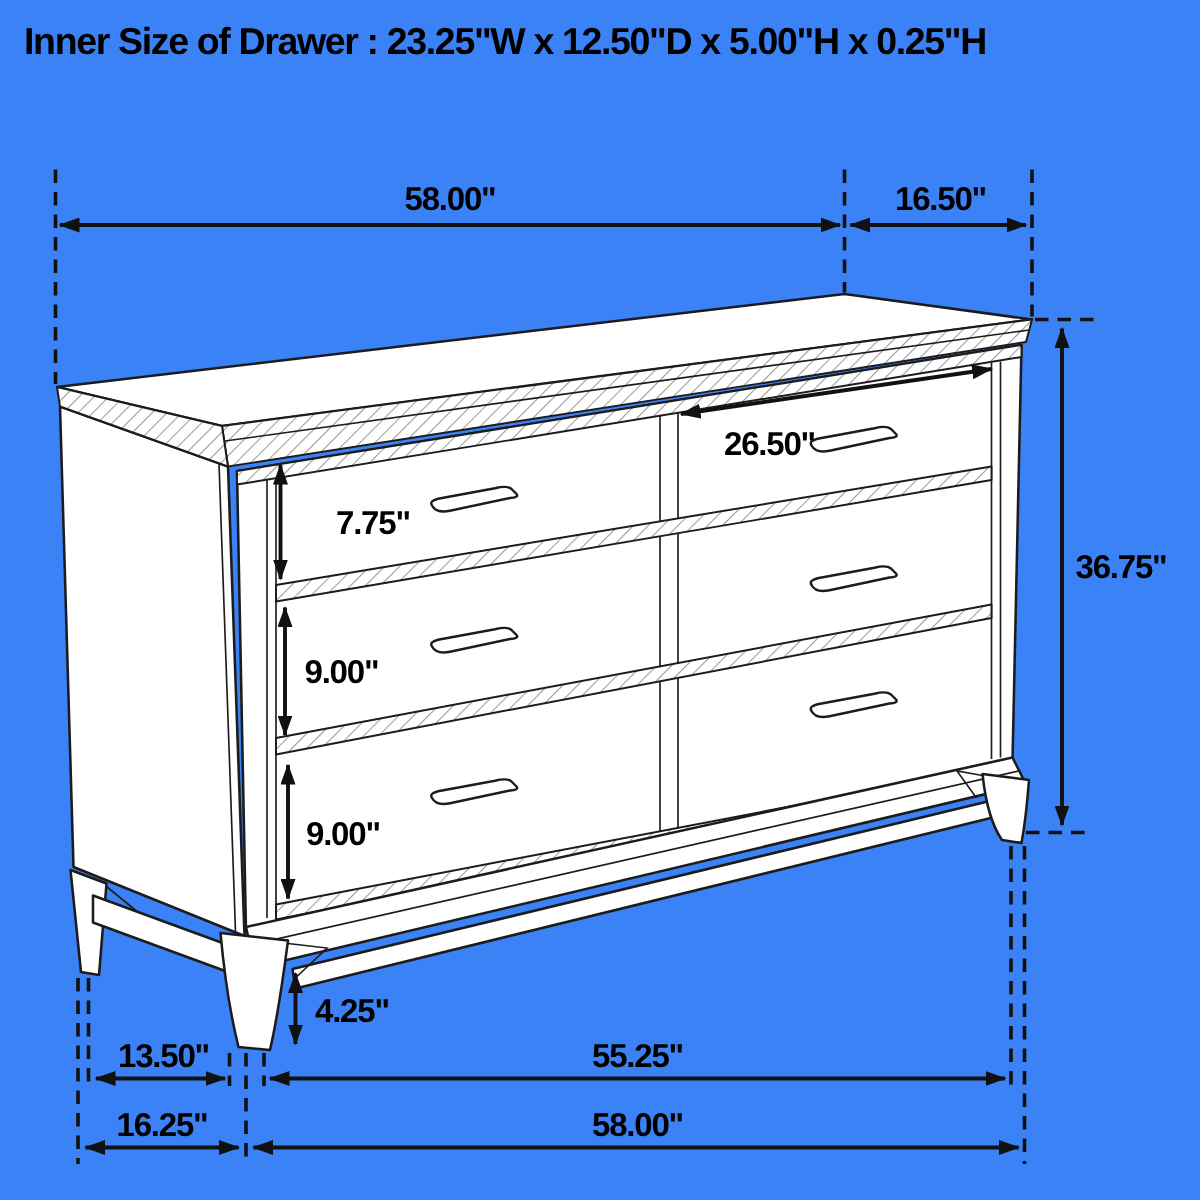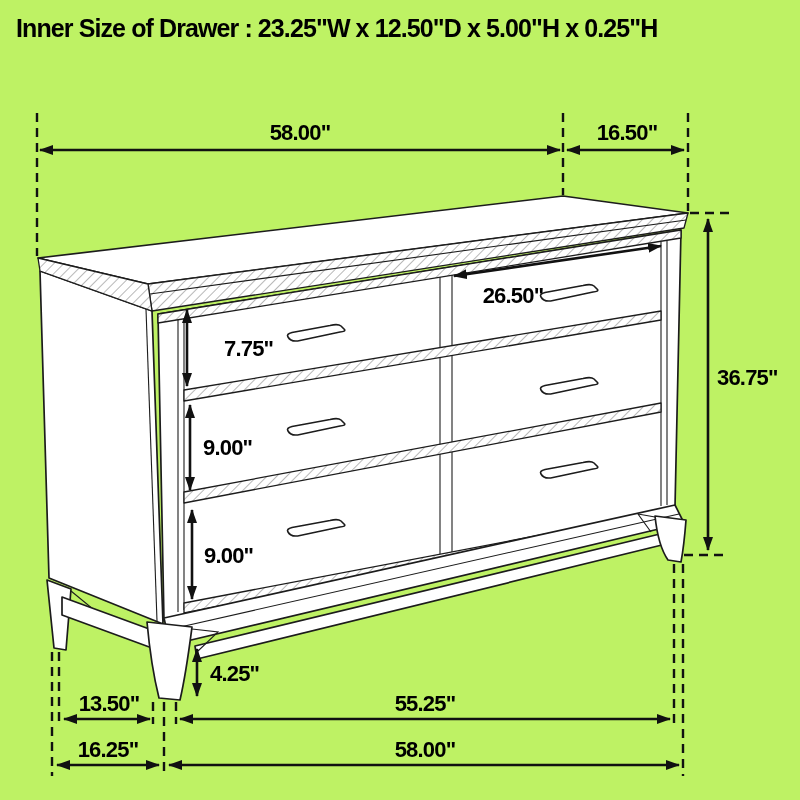--- a/index.html
+++ b/index.html
@@ -1,17 +1,17 @@
 <!DOCTYPE html>
 <html><head>
 <meta charset="utf-8">
 <style>
   html,body{margin:0;padding:0;background:#fff;}
   .canvas{
-    position:relative;width:800px;height:800px;background:#bef264;
+    position:relative;width:800px;height:800px;background:#3b82f6;
     font-family:"Liberation Sans",sans-serif;overflow:hidden;
   }
   .page-title{
     position:absolute;left:16px;top:14px;width:770px;
     font-size:25px;font-weight:bold;color:#000;
     letter-spacing:-0.9px;white-space:nowrap;
   }
   svg{position:absolute;left:0;top:0;}
   .body-line{fill:#ffffff;stroke:#1c1c1c;stroke-width:1.7;stroke-linejoin:round;}
   .body-thin{fill:none;stroke:#1c1c1c;stroke-width:1.1;}

